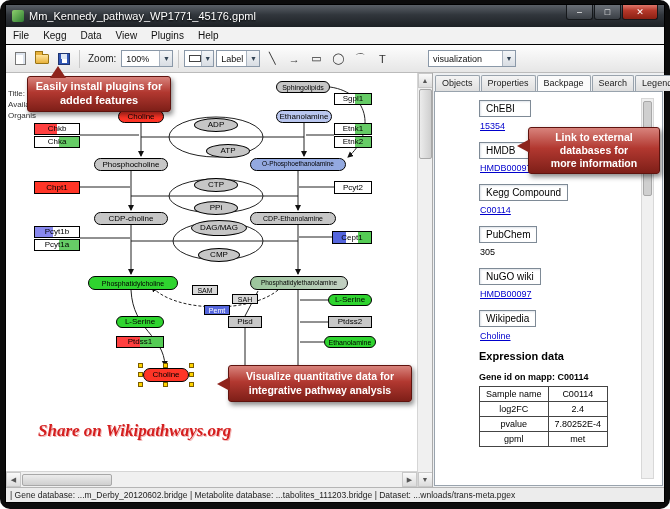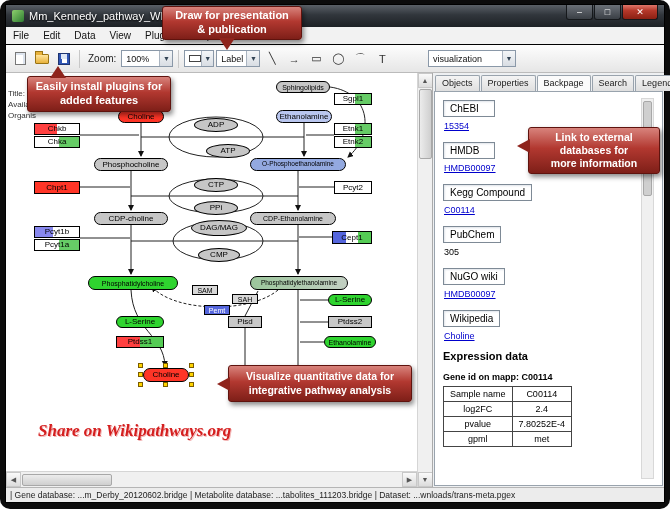--- a/index.html
+++ b/index.html
@@ -54,21 +54,21 @@
   .hscroll{flex:0 0 15px;background:#f0f0f0;border-top:1px solid #d5d5d5;display:flex;align-items:center;}
   .hthumb{height:12px;width:90px;background:linear-gradient(#ececec,#cfcfcf);border:1px solid #a8a8a8;border-radius:2px;margin-left:1px;}
 
   
   .sidepanel{width:232px;background:#eef0f2;border-left:1px solid #aaa;display:flex;flex-direction:column;}
   .tabs{display:flex;padding:2px 2px 0;gap:1px;flex:0 0 18px;}
   .tab{font-size:9px;padding:2px 6px;background:linear-gradient(#f4f4f4,#dfdfdf);border:1px solid #99a3ad;border-bottom:none;
        border-radius:2px 2px 0 0;color:#222;white-space:nowrap;}
   .tab.active{background:#fbfbfb;position:relative;z-index:2;}
   .bp{flex:1;background:#fff;border:1px solid #99a3ad;margin:0 1px 1px;position:relative;padding:6px 8px;overflow:hidden;display:flex;}
-  .bp-main{flex:1;}
+  .bp-main{flex:1;margin-left:36px;}
   .bp-section{margin-bottom:9px;}
   .bp-name{display:inline-block;border:1px solid #7e8a96;background:#fff;padding:2px 6px;font-size:10px;color:#000;min-width:52px;
            box-shadow:inset 1px 1px 2px #e0e4ea;}
   .bp-link{display:block;font-size:9px;color:#0000cc;text-decoration:underline;margin:4px 0 0 1px;}
   .bp-plain{display:block;font-size:9px;color:#000;margin:4px 0 0 1px;}
   .exp-title{font-size:11px;font-weight:bold;margin:4px 0 2px;}
   .geneid{font-size:9px;font-weight:bold;margin:10px 0 4px;}
   table.exp{border-collapse:collapse;}
   .exp td{border:1px solid #444;font-size:9px;padding:2px 6px;text-align:center;min-width:58px;}
   .bp-scrollbar{width:13px;margin-left:4px;background:#f0f0f0;border:1px solid #d8d8d8;display:flex;flex-direction:column;align-items:center;}
@@ -117,21 +117,21 @@
       <span class="title">Mm_Kennedy_pathway_WP1771_45176.gpml</span>
       <span class="win-buttons">
         <span class="wbtn">–</span>
         <span class="wbtn">□</span>
         <span class="wbtn close">✕</span>
       </span>
     </div>
 
     <div class="menubar">
       <span class="menu-item">File</span>
-      <span class="menu-item">Edit</span>
+      <span class="menu-item">Kegg</span>
       <span class="menu-item">Data</span>
       <span class="menu-item">View</span>
       <span class="menu-item">Plugins</span>
       <span class="menu-item">Help</span>
     </div>
 
     <div class="toolbar">
       <span class="tbtn">
           <i class="ic-new"></i>
         </span>
@@ -338,25 +338,20 @@
           </div>
         </div>
       </div>
     </div>
 
     <div class="statusbar">
       <span>| Gene database: ...m_Derby_20120602.bridge  |  Metabolite database: ...tabolites_111203.bridge  |  Dataset: ...wnloads/trans-meta.pgex</span>
     </div>
   </div>
 
-  <div class="callout" style="left:162px;top:6px;width:140px;height:34px">
-    <span>Draw for presentation
-&amp; publication</span>
-    <i class="ptr ptr-down" style="left:56px"></i>
-  </div>
   <div class="callout" style="left:27px;top:76px;width:144px;height:36px">
     <span>Easily install plugins for
 added features</span>
     <i class="ptr ptr-up" style="left:22px"></i>
   </div>
   <div class="callout" style="left:528px;top:127px;width:132px;height:47px;font-size:10.5px">
     <span>Link  to external
 databases  for
 more information</span>
     <i class="ptr ptr-left" style="top:11px"></i>

